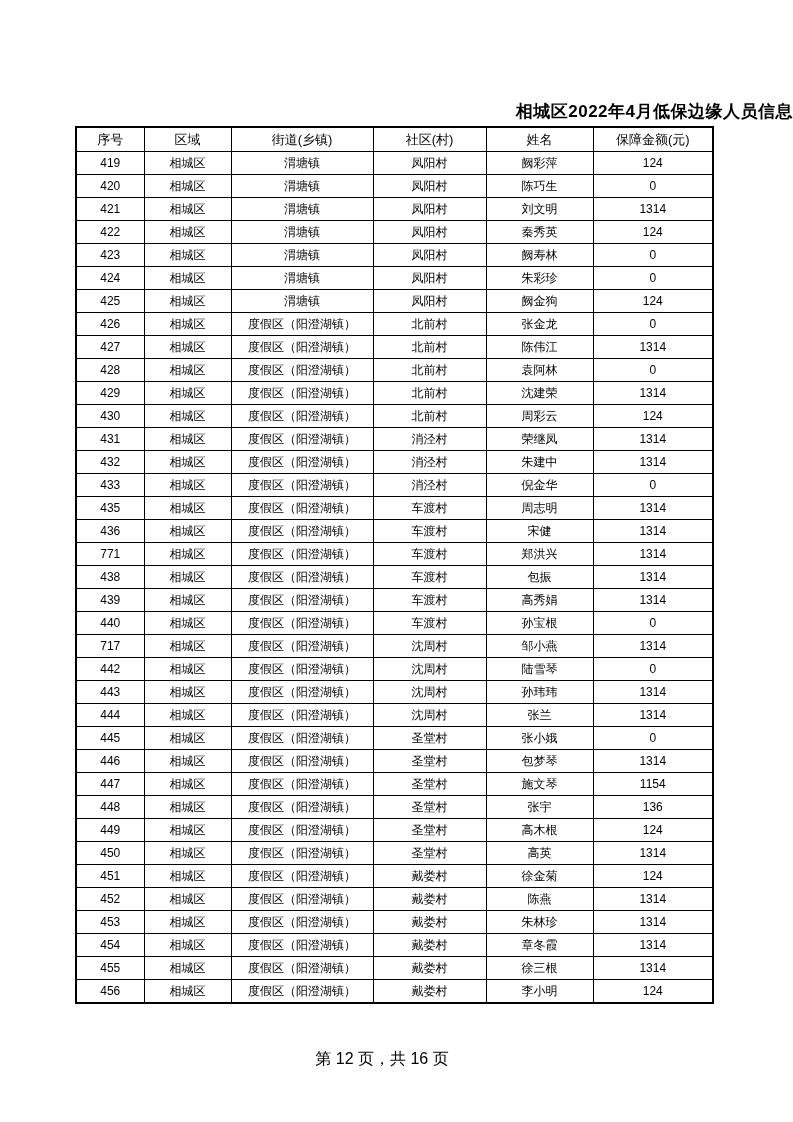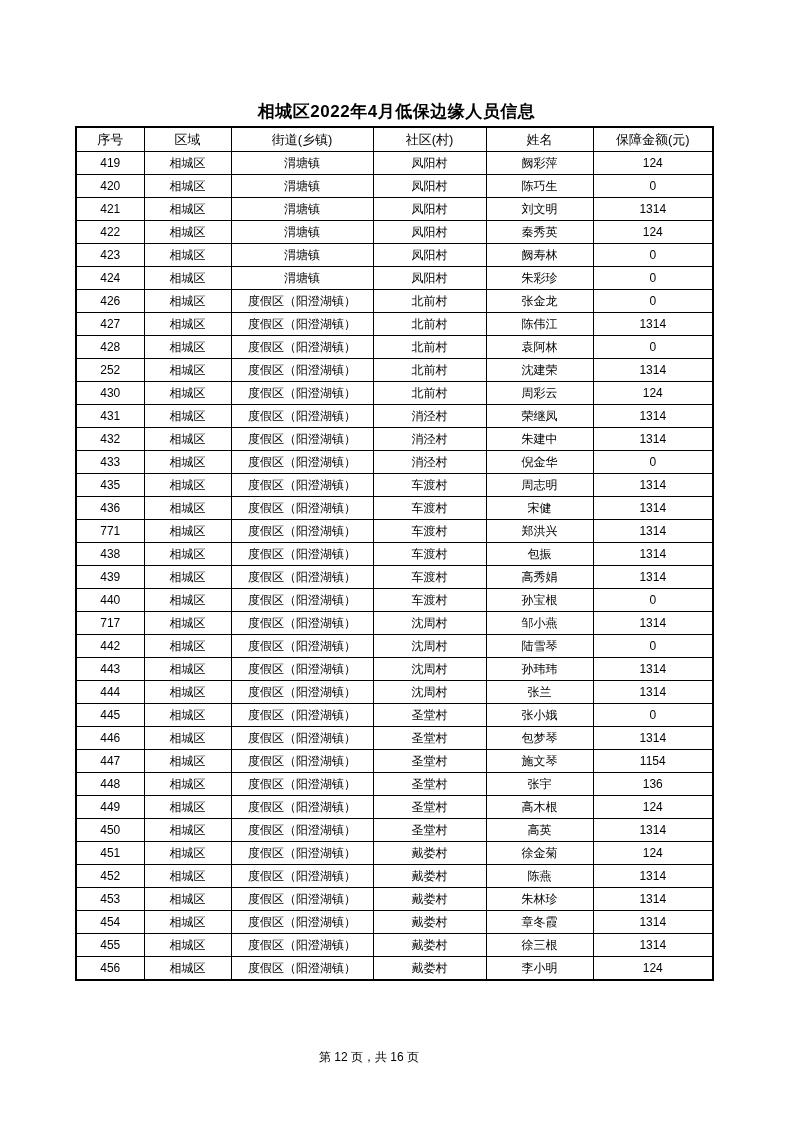--- a/index.html
+++ b/index.html
@@ -14,21 +14,21 @@
     background: #ffffff;
     font-family: "Liberation Sans", sans-serif;
     color: #000000;
     overflow: hidden;
   }
   .title {
     position: absolute;
     top: 100px;
     left: 0;
     width: 793px;
-    text-align: center;
+    text-align: right;
     font-size: 17px;
     font-weight: bold;
     letter-spacing: 0.5px;
   }
   table.data-table {
     position: absolute;
     top: 126px;
     left: 75px;
     width: 637px;
     border-collapse: collapse;
@@ -50,24 +50,24 @@
     font-weight: normal;
     height: 23px;
   }
   table.data-table td {
     font-size: 12px;
     font-weight: normal;
   }
   .footer {
     position: absolute;
     top: 1049px;
-    left: 0;
+    left: 13px;
     width: 738px;
     text-align: center;
-    font-size: 12px;
+    font-size: 16px;
   }
 </style>
 </head>
 <body>
 
 <div class="page">
 
   <div class="title">相城区2022年4月低保边缘人员信息</div>
 
   <table class="data-table">
@@ -132,20 +132,28 @@
         </tr>
         <tr>
           <td>424</td>
           <td>相城区</td>
           <td>渭塘镇</td>
           <td>凤阳村</td>
           <td>朱彩珍</td>
           <td>0</td>
         </tr>
         <tr>
+          <td>425</td>
+          <td>相城区</td>
+          <td>渭塘镇</td>
+          <td>凤阳村</td>
+          <td>阙金狗</td>
+          <td>124</td>
+        </tr>
+        <tr>
           <td>426</td>
           <td>相城区</td>
           <td>度假区（阳澄湖镇）</td>
           <td>北前村</td>
           <td>张金龙</td>
           <td>0</td>
         </tr>
         <tr>
           <td>427</td>
           <td>相城区</td>
@@ -156,21 +164,21 @@
         </tr>
         <tr>
           <td>428</td>
           <td>相城区</td>
           <td>度假区（阳澄湖镇）</td>
           <td>北前村</td>
           <td>袁阿林</td>
           <td>0</td>
         </tr>
         <tr>
-          <td>252</td>
+          <td>429</td>
           <td>相城区</td>
           <td>度假区（阳澄湖镇）</td>
           <td>北前村</td>
           <td>沈建荣</td>
           <td>1314</td>
         </tr>
         <tr>
           <td>430</td>
           <td>相城区</td>
           <td>度假区（阳澄湖镇）</td>

